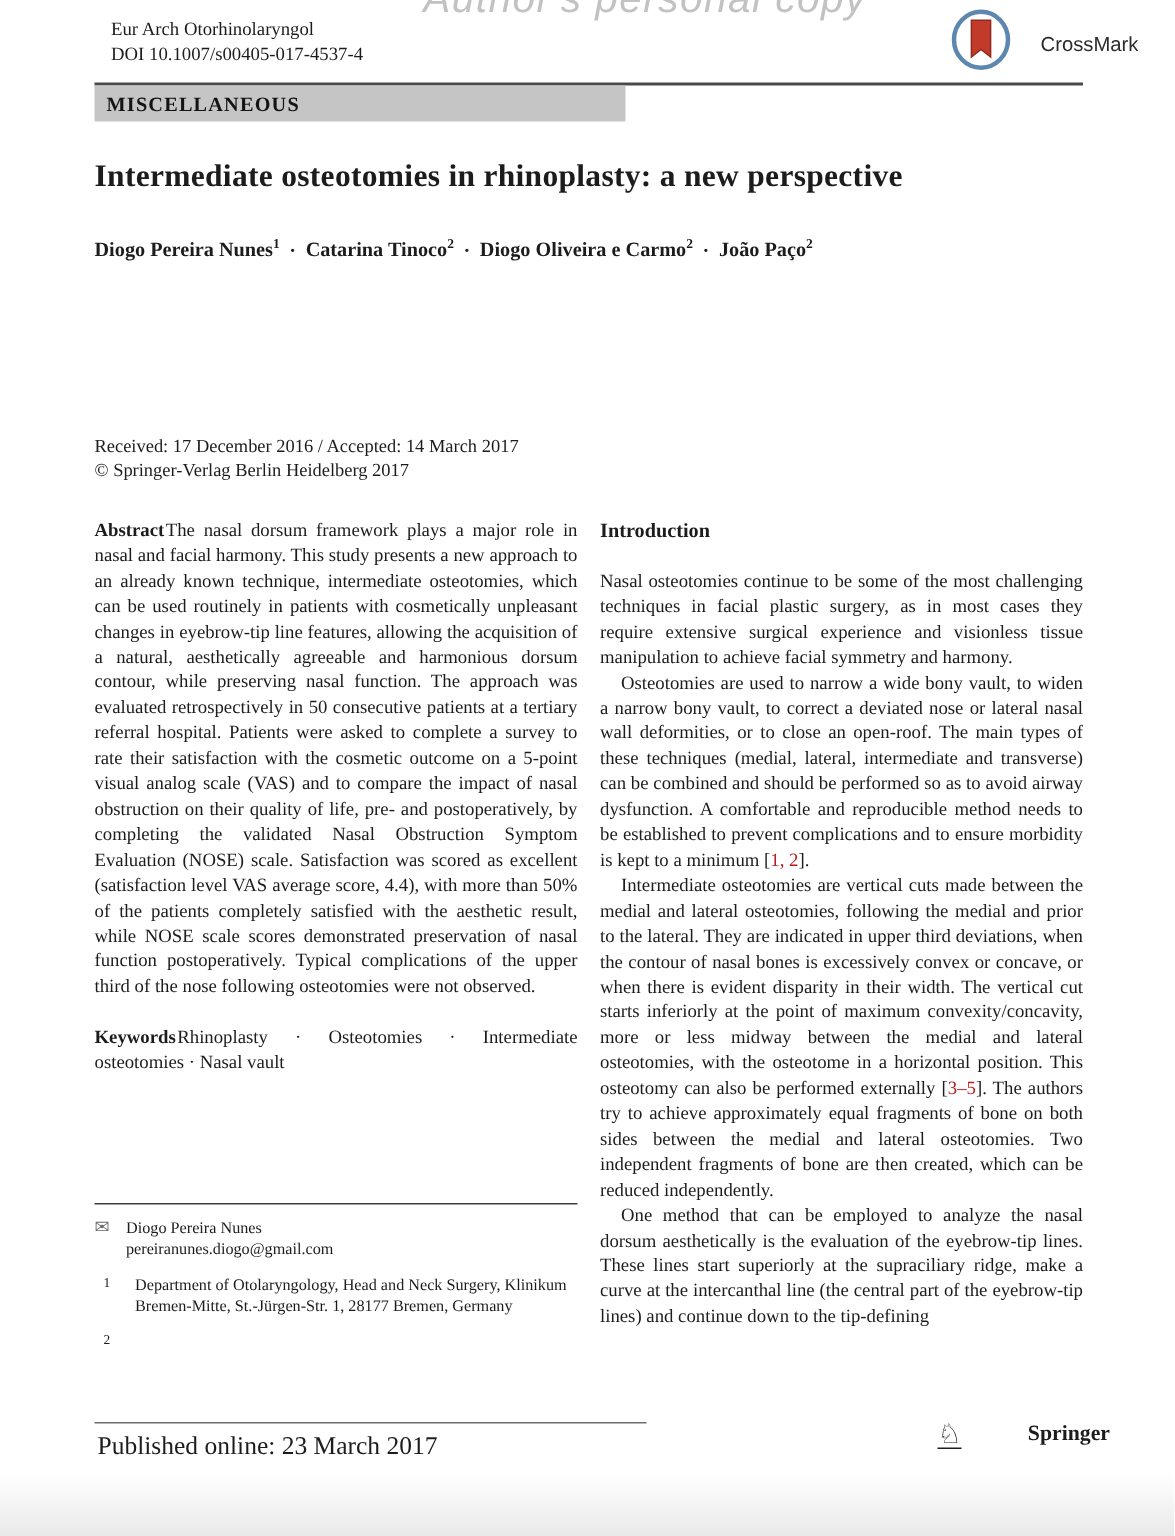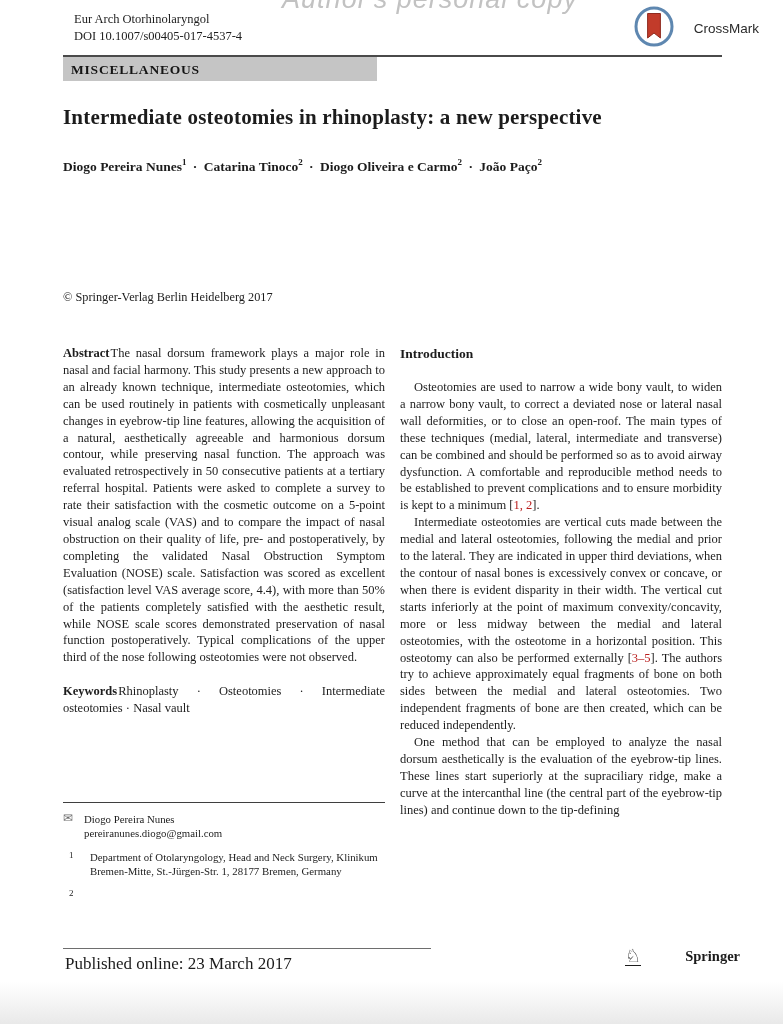--- a/index.html
+++ b/index.html
@@ -11,21 +11,21 @@
   .watermark{
     position:absolute;top:-16px;left:90px;width:680px;text-align:center;
     font-family:"Liberation Sans", sans-serif;font-style:italic;
     font-size:27px;color:#c2c2c2;letter-spacing:1px;white-space:nowrap;
   }
   .header-left{position:absolute;top:11px;left:74px;font-size:12.5px;line-height:16.5px;}
   .crossmark{position:absolute;top:6px;right:24px;display:flex;align-items:center;gap:20px;cursor:pointer;}
   .crossmark-label{font-family:"Liberation Sans", sans-serif;font-size:13.5px;color:#2b2b2b;}
   .rule-top{position:absolute;top:55px;left:63px;width:659px;height:2px;background:#4a4a4a;}
   .banner{
-    position:absolute;top:57px;left:63px;width:314px;height:24px;
+    position:absolute;top:57px;left:63px;width:354px;height:24px;
     background:#c5c5c5;color:#141414;
     font-weight:bold;font-size:13.5px;letter-spacing:0.8px;
     line-height:25px;padding-left:8px;box-sizing:border-box;
   }
   .title{position:absolute;top:105px;left:63px;width:650px;font-size:21px;font-weight:bold;letter-spacing:0.2px;}
   .byline{position:absolute;top:157px;left:63px;width:650px;font-size:13.5px;font-weight:bold;}
   .byline sup{font-size:9px;}
   .sep{margin:0 3px;}
   .dates{position:absolute;top:289px;left:63px;font-size:12.3px;line-height:16px;}
   .col-left{position:absolute;top:345px;left:63px;width:322px;}
@@ -81,30 +81,32 @@
   <span>Diogo Pereira Nunes</span><sup>1</sup>
   <span class="sep">·</span>
   <span>Catarina Tinoco</span><sup>2</sup>
   <span class="sep">·</span>
   <span>Diogo Oliveira e Carmo</span><sup>2</sup>
   <span class="sep">·</span>
   <span>João Paço</span><sup>2</sup>
 </div>
 
 <div class="dates">
+  <div>Received: 17 December 2016 / Accepted: 14 March 2017</div>
   <div>© Springer-Verlag Berlin Heidelberg 2017</div>
 </div>
 
 <div class="col-left">
   <p class="body-p"><span class="plabel">Abstract</span><span>The nasal dorsum framework plays a major role in nasal and facial harmony. This study presents a new approach to an already known technique, intermediate osteotomies, which can be used routinely in patients with cosmetically unpleasant changes in eyebrow-tip line features, allowing the acquisition of a natural, aesthetically agreeable and harmonious dorsum contour, while preserving nasal function. The approach was evaluated retrospectively in 50 consecutive patients at a tertiary referral hospital. Patients were asked to complete a survey to rate their satisfaction with the cosmetic outcome on a 5-point visual analog scale (VAS) and to compare the impact of nasal obstruction on their quality of life, pre- and postoperatively, by completing the validated Nasal Obstruction Symptom Evaluation (NOSE) scale. Satisfaction was scored as excellent (satisfaction level VAS average score, 4.4), with more than 50% of the patients completely satisfied with the aesthetic result, while NOSE scale scores demonstrated preservation of nasal function postoperatively. Typical complications of the upper third of the nose following osteotomies were not observed.</span></p>
   <p class="body-p keywords-p"><span class="plabel">Keywords</span><span>Rhinoplasty · Osteotomies · Intermediate osteotomies · Nasal vault</span></p>
 </div>
 
 <div class="col-right">
   <h2 class="intro-heading">Introduction</h2>
+  <p class="body-p">Nasal osteotomies continue to be some of the most challenging techniques in facial plastic surgery, as in most cases they require extensive surgical experience and visionless tissue manipulation to achieve facial symmetry and harmony.</p>
   <p class="body-p indent"><span>Osteotomies are used to narrow a wide bony vault, to widen a narrow bony vault, to correct a deviated nose or lateral nasal wall deformities, or to close an open-roof. The main types of these techniques (medial, lateral, intermediate and transverse) can be combined and should be performed so as to avoid airway dysfunction. A comfortable and reproducible method needs to be established to prevent complications and to ensure morbidity is kept to a minimum [</span><a class="cite">1, 2</a><span>].</span></p>
   <p class="body-p indent"><span>Intermediate osteotomies are vertical cuts made between the medial and lateral osteotomies, following the medial and prior to the lateral. They are indicated in upper third deviations, when the contour of nasal bones is excessively convex or concave, or when there is evident disparity in their width. The vertical cut starts inferiorly at the point of maximum convexity/concavity, more or less midway between the medial and lateral osteotomies, with the osteotome in a horizontal position. This osteotomy can also be performed externally [</span><a class="cite">3–5</a><span>]. The authors try to achieve approximately equal fragments of bone on both sides between the medial and lateral osteotomies. Two independent fragments of bone are then created, which can be reduced independently.</span></p>
   <p class="body-p indent">One method that can be employed to analyze the nasal dorsum aesthetically is the evaluation of the eyebrow-tip lines. These lines start superiorly at the supraciliary ridge, make a curve at the intercanthal line (the central part of the eyebrow-tip lines) and continue down to the tip-defining</p>
 </div>
 
 <div class="footnotes">
   <div class="fn-rule"></div>
   <div class="correspondence">
     <span class="mail-icon">✉</span>
     <div>Diogo Pereira Nunes</div>

